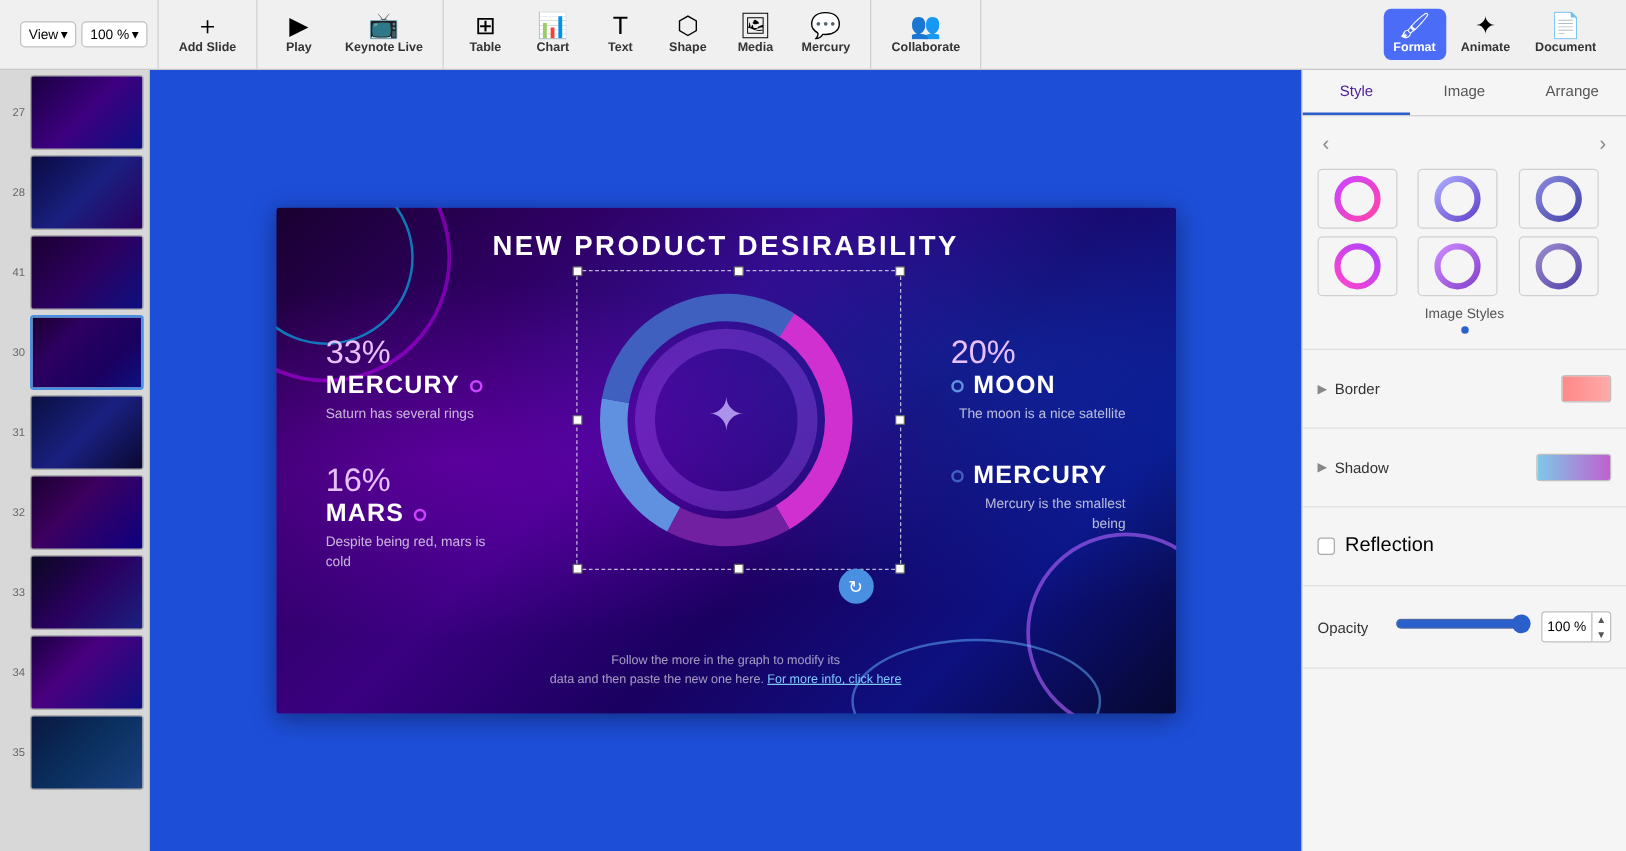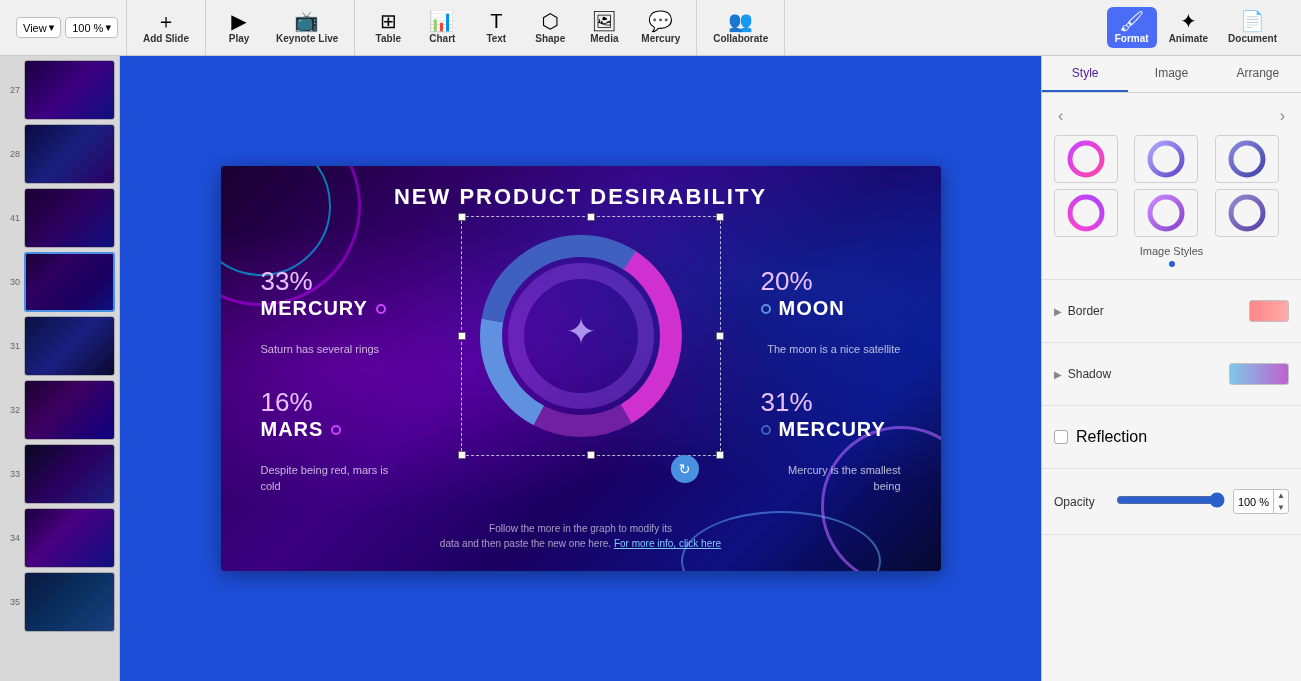--- a/index.html
+++ b/index.html
@@ -53,21 +53,21 @@
 
     
     .donut-container { position: absolute; top: 60px; left: 250px; width: 220px; height: 220px; z-index: 3; }
 
     
     .stats-left { position: absolute; top: 100px; left: 40px; color: white; z-index: 3; }
     .stat-block { margin-bottom: 30px; }
     .stat-pct { font-size: 26px; font-weight: 300; color: #e8c0ff; }
     .stat-name { font-size: 20px; font-weight: bold; letter-spacing: 1px; display: flex; align-items: center; gap: 8px; }
     .stat-dot { width: 10px; height: 10px; border: 2px solid; border-radius: 50%; display: inline-block; }
-    .stat-desc { font-size: 11px; color: rgba(255,255,255,0.7); margin-top: 22px; max-width: 140px; line-height: 1.4; }
+    .stat-desc { font-size: 11px; color: rgba(255,255,255,0.7); margin-top: 4px; max-width: 140px; line-height: 1.4; }
 
     
     .stats-right { position: absolute; top: 100px; right: 40px; color: white; z-index: 3; }
 
     
     .slide-footer { position: absolute; bottom: 20px; left: 0; right: 0; text-align: center; font-size: 10px; color: rgba(255,255,255,0.6); z-index: 3; line-height: 1.5; }
     .slide-footer a { color: #7fc8ff; }
 
     
     .refresh-btn { position: absolute; bottom: 290px; right: 240px; width: 28px; height: 28px; background: #4a90e2; border-radius: 50%; display: flex; align-items: center; justify-content: center; z-index: 6; cursor: pointer; color: white; font-size: 14px; }
@@ -316,21 +316,20 @@
       <div class="stats-right">
         <div class="stat-block">
           <div class="stat-pct">20%</div>
           <div class="stat-name">
             <span class="stat-dot" style="border-color:#6090e0;"></span>
             <span>MOON</span>
           </div>
           <div class="stat-desc" style="text-align:right;">The moon is a nice satellite</div>
         </div>
         <div class="stat-block">
-          <div class="stat-pct">31%</div>
           <div class="stat-name">
             <span class="stat-dot" style="border-color:#4060c0;"></span>
             <span>MERCURY</span>
           </div>
           <div class="stat-desc" style="text-align:right;">Mercury is the smallest being</div>
         </div>
       </div>
 
       <div class="slide-footer">
         <span>Follow the more in the graph to modify its</span>

